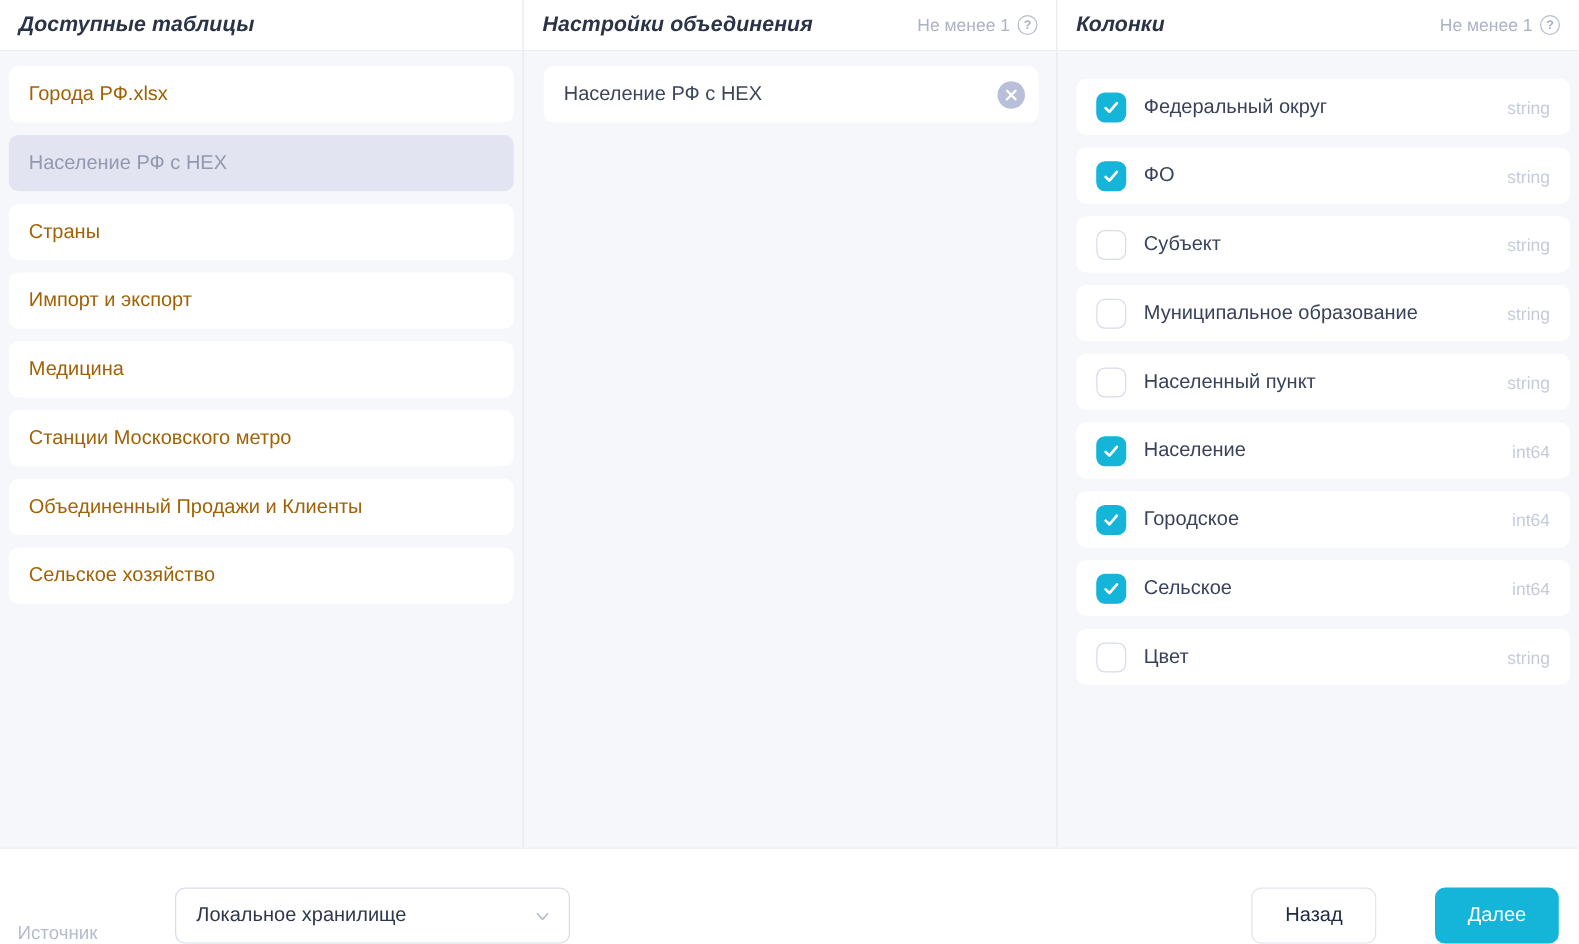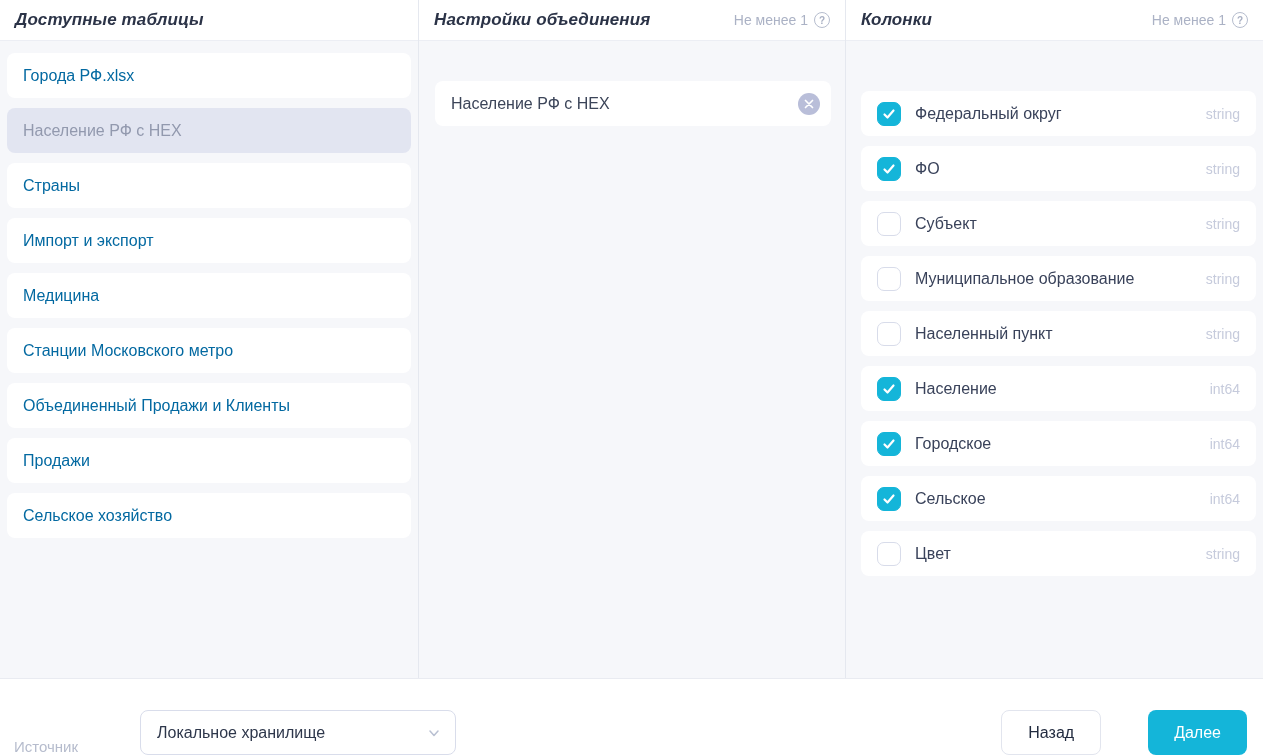--- a/index.html
+++ b/index.html
@@ -5,21 +5,21 @@
   * { box-sizing: border-box; margin: 0; padding: 0; }
   html, body { width: 1263px; height: 755px; overflow: hidden; }
   body {
     font-family: "Liberation Sans", sans-serif;
     background: #ffffff;
     color: #3a4256;
   }
   .app { display: flex; flex-direction: column; width: 1263px; height: 755px; }
   .columns { display: flex; flex: 1; min-height: 0; }
   .panel { display: flex; flex-direction: column; background: #f6f7fa; min-width: 0; }
-  .panel + .panel { border-left: 1px solid #e5e8ef; gap: 28px; }
+  .panel + .panel { border-left: 1px solid #e5e8ef; }
   .panel-tables  { width: 418px; flex: none; }
   .panel-join    { width: 427px; flex: none; }
   .panel-columns { flex: 1; }
 
   .panel-header {
     height: 41px; flex: none;
     background: #ffffff;
     border-bottom: 1px solid #eceef4;
     display: flex; align-items: center; justify-content: space-between;
     padding: 0 15px;
@@ -34,21 +34,21 @@
 
   .panel-body { flex: 1; overflow: hidden; }
   .panel-tables .panel-body { padding: 12px 7px 0 7px; }
   .panel-join .panel-body { padding: 12px 14px 0 16px; }
   .panel-columns .panel-body { padding: 22px 7px 0 15px; }
 
   .tbl-item {
     height: 45px; margin-bottom: 10px;
     background: #ffffff; border-radius: 8px;
     display: flex; align-items: center;
-    padding: 0 16px; font-size: 16px; color: #0369a1;
+    padding: 0 16px; font-size: 16px; color: #a16207;
     cursor: pointer; white-space: nowrap; overflow: hidden;
   }
   .tbl-item.selected { background: #e2e5f1; color: #9299ae; }
 
   .join-item {
     height: 45px; background: #ffffff; border-radius: 8px;
     display: flex; align-items: center; justify-content: space-between;
     padding: 0 11px 0 16px; font-size: 16px; color: #3c4559;
   }
   .close-btn {
@@ -124,23 +124,20 @@
     <span class="tbl-item-label">Импорт и экспорт</span>
   </div>
           <div class="tbl-item">
     <span class="tbl-item-label">Медицина</span>
   </div>
           <div class="tbl-item">
     <span class="tbl-item-label">Станции Московского метро</span>
   </div>
           <div class="tbl-item">
     <span class="tbl-item-label">Объединенный Продажи и Клиенты</span>
-  </div>
-          <div class="tbl-item">
-    <span class="tbl-item-label">Продажи</span>
   </div>
           <div class="tbl-item">
     <span class="tbl-item-label">Сельское хозяйство</span>
   </div>
         </div>
     </section>
 
     <section class="panel panel-join">
       <header class="panel-header">
         <span class="panel-title">Настройки объединения</span>

